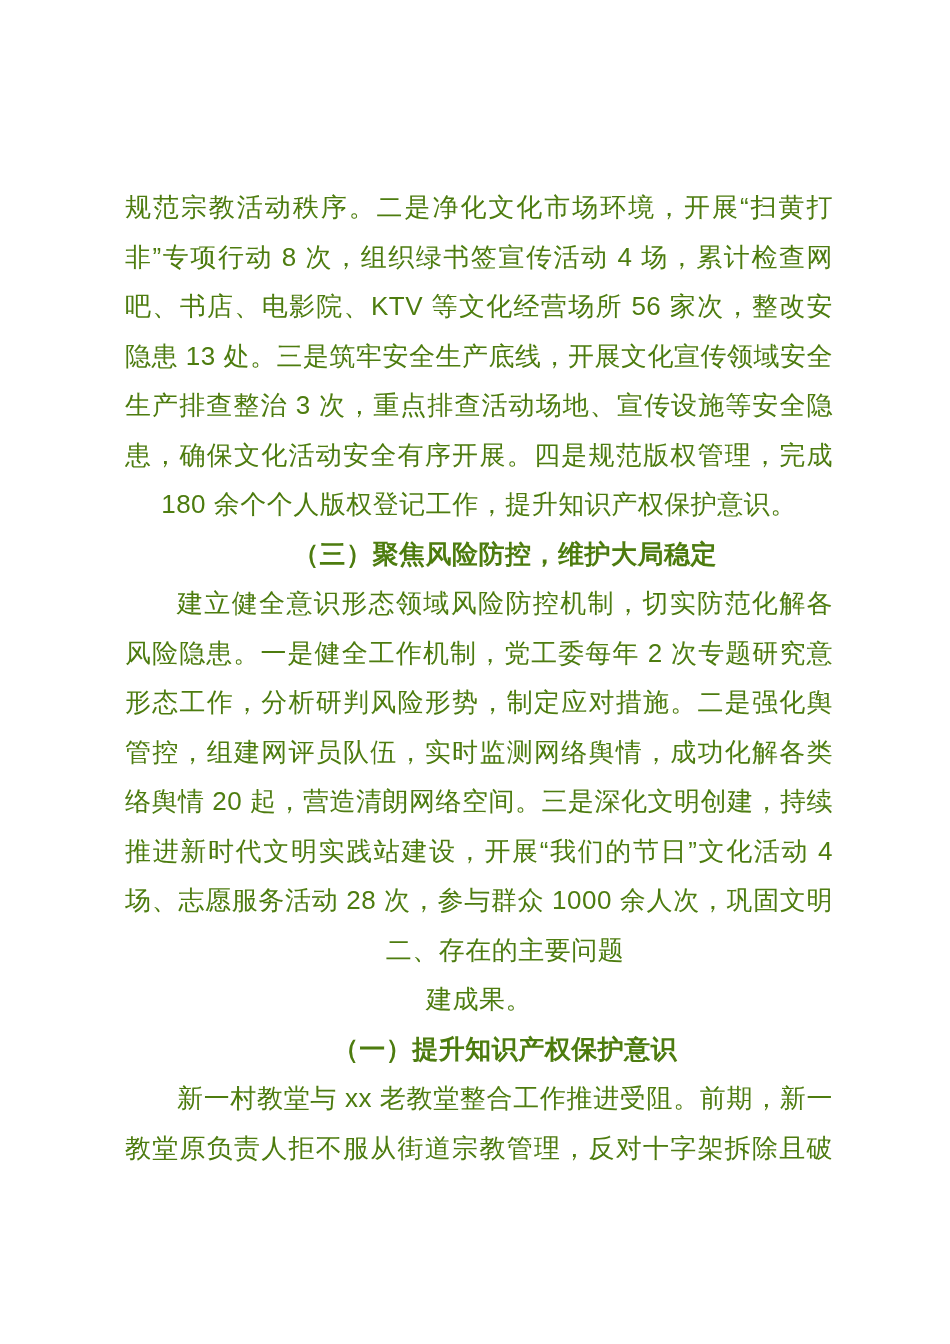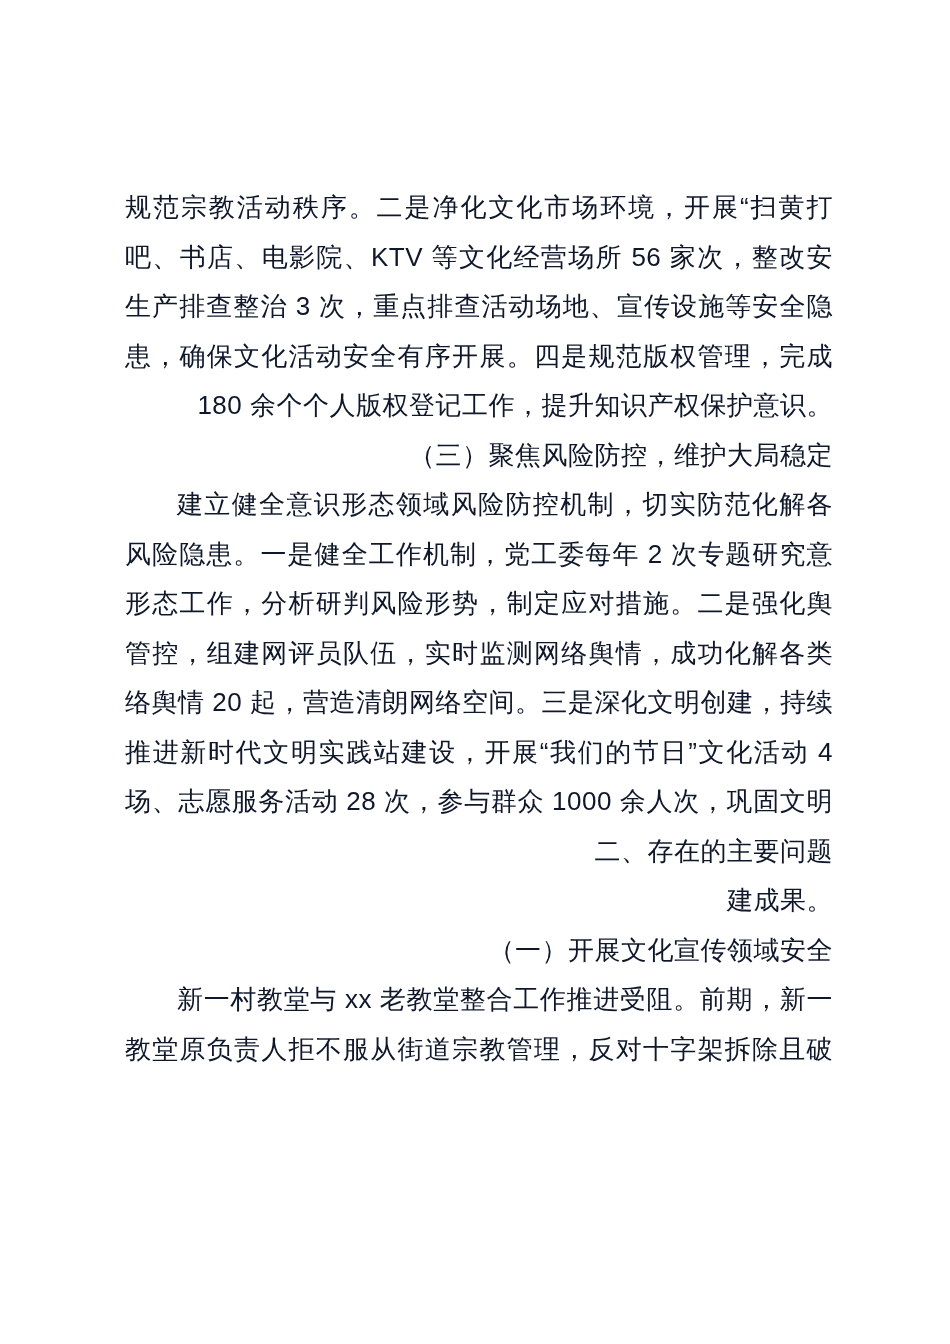--- a/index.html
+++ b/index.html
@@ -12,58 +12,60 @@
     height: 1344px;
     position: relative;
     font-family: "Liberation Sans", "DejaVu Sans", sans-serif;
     overflow: hidden;
   }
   .doc {
     position: absolute;
     left: 125px;
     top: 183px;
     width: 708px;
-    color: #0f172a;
+    color: #4d7c0f;
   }
   .l {
     height: 49.5px;
     line-height: 49.5px;
     font-size: 26px;
     overflow: hidden;
-    text-align: right;
+    text-align: center;
     letter-spacing: 0.5px;
   }
   
   .j {
     text-align: justify;
     text-align-last: justify;
   }
   
   .ind {
     text-indent: 52px;
   }
   .b {
-    font-weight: 400;
+    font-weight: 700;
   }
 </style>
 </head>
 <body>
 
 <div class="doc">
   <div class="l j">规范宗教活动秩序。二是净化文化市场环境，开展“扫黄打</div>
+  <div class="l j">非”专项行动 8 次，组织绿书签宣传活动 4 场，累计检查网</div>
   <div class="l j">吧、书店、电影院、KTV 等文化经营场所 56 家次，整改安全</div>
+  <div class="l j">隐患 13 处。三是筑牢安全生产底线，开展文化宣传领域安全</div>
   <div class="l j">生产排查整治 3 次，重点排查活动场地、宣传设施等安全隐</div>
   <div class="l j">患，确保文化活动安全有序开展。四是规范版权管理，完成</div>
   <div class="l">180 余个个人版权登记工作，提升知识产权保护意识。</div>
   <div class="l ind b">（三）聚焦风险防控，维护大局稳定</div>
   <div class="l j ind">建立健全意识形态领域风险防控机制，切实防范化解各类</div>
   <div class="l j">风险隐患。一是健全工作机制，党工委每年 2 次专题研究意识</div>
   <div class="l j">形态工作，分析研判风险形势，制定应对措施。二是强化舆情</div>
   <div class="l j">管控，组建网评员队伍，实时监测网络舆情，成功化解各类网</div>
   <div class="l j">络舆情 20 起，营造清朗网络空间。三是深化文明创建，持续</div>
   <div class="l j">推进新时代文明实践站建设，开展“我们的节日”文化活动 4</div>
   <div class="l j">场、志愿服务活动 28 次，参与群众 1000 余人次，巩固文明创</div>
   <div class="l ind">二、存在的主要问题</div>
   <div class="l">建成果。</div>
-  <div class="l ind b">（一）开展文化宣传领域安全</div>
+  <div class="l ind b">（一）提升知识产权保护意识</div>
   <div class="l j ind">新一村教堂与 xx 老教堂整合工作推进受阻。前期，新一村</div>
   <div class="l j">教堂原负责人拒不服从街道宗教管理，反对十字架拆除且破坏</div>
 </div>
 
 </body></html>

